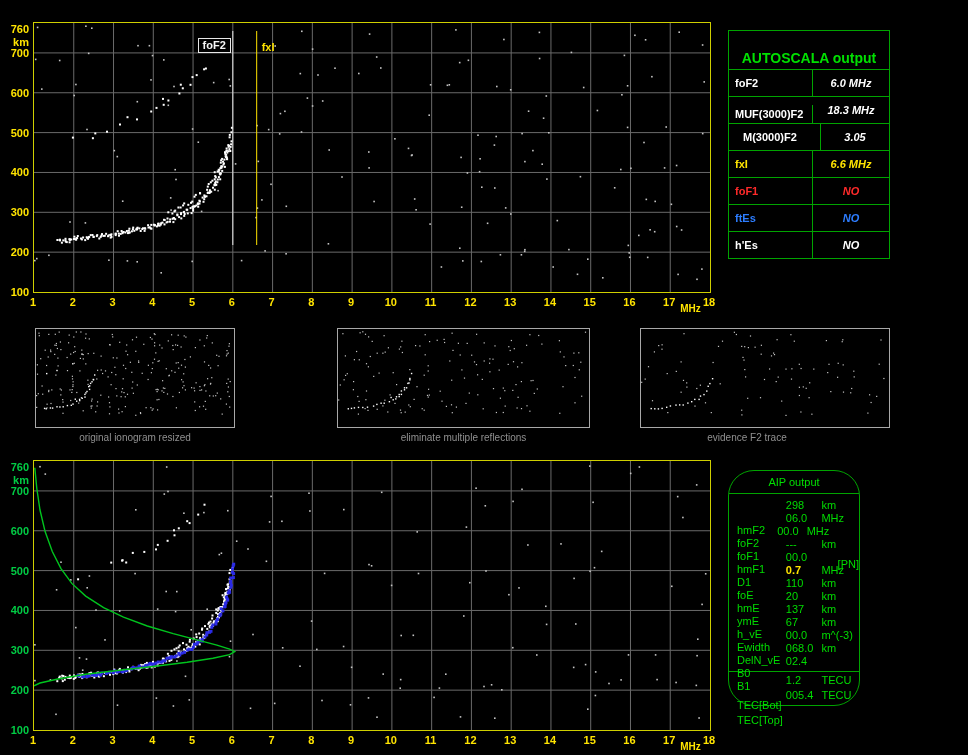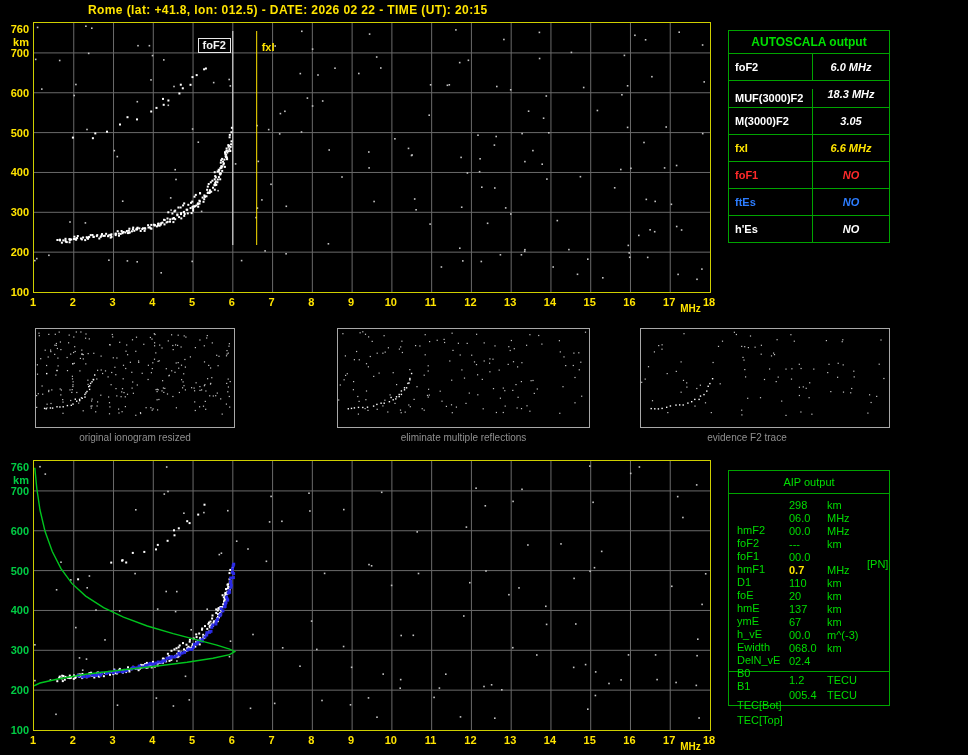--- a/index.html
+++ b/index.html
@@ -7,40 +7,39 @@
   .title{position:absolute;left:88px;top:3px;color:#ffe400;font-size:12px;font-weight:bold;letter-spacing:.4px;white-space:pre;}
   .plot{position:absolute;border:1px solid #cfcf00;background:#000;box-sizing:border-box;}
   .plot svg,.thumb svg{position:absolute;left:0;top:0;}
   .thumb{position:absolute;border:1px solid #a8a8a8;background:#000;box-sizing:border-box;}
   .caption{position:absolute;color:#909090;font-size:10px;text-align:center;}
   .tick{position:absolute;font-size:11px;font-weight:bold;line-height:12px;}
   .marker-label{position:absolute;font-size:11px;font-weight:bold;z-index:3;}
   .fof2-box{border:1px solid #e8e8e8;color:#f5f5f5;padding:0 4px;line-height:13px;background:#000;}
   .fxi-label{color:#ffe400;}
   .as-table{position:absolute;border:1px solid #00a400;background:#000;box-sizing:border-box;}
-  .as-header{height:22px;line-height:22px;border-bottom:1px solid #00a400;color:#00e000;font-size:12px;font-weight:bold;text-align:center;}
+  .as-header{height:22px;line-height:22px;border-bottom:1px solid #00a400;color:#00e000;font-size:14px;font-weight:bold;text-align:center;margin-top:16px;}
   .as-row{display:flex;height:26px;border-bottom:1px solid #00a400;font-size:11px;font-weight:bold;}
   .as-row:last-child{border-bottom:0;}
   .as-label{width:84px;padding-left:6px;border-right:1px solid #00a400;display:flex;align-items:center;box-sizing:border-box;}
   .as-value{flex:1;display:flex;align-items:center;justify-content:center;font-style:italic;}
   .aip-table{position:absolute;border:1px solid #00a400;background:#000;box-sizing:border-box;}
   .aip-header{height:22px;line-height:22px;border-bottom:1px solid #00a400;color:#00e000;font-size:11px;text-align:center;}
   .aip-body{padding:5px 0 3px;}
   .aip-row{display:flex;height:13px;line-height:13px;font-size:11px;color:#00dc00;}
   .aip-row.sep{border-top:1px solid #00a400;margin-top:3px;padding-top:2px;height:15px;}
   .aip-label{width:60px;padding-left:8px;box-sizing:border-box;margin-top:25px;}
   .aip-value{width:38px;}
   .aip-unit{width:40px;}
   .aip-note{flex:1;margin-top:33px;}
 </style>
 </head>
 <body>
 
 <div class="screen">
-  <div class="title">Rome (lat: +41.8, lon: 012.5) - DATE: 2026 02 22 - TIME (UT): 20:15</div>
 
   <div class="plot" style="left:33px;top:22px;width:678px;height:271px;">
     <div class="marker-label fof2-box" style="right: 479.176px; top: 15px;">foF2</div>
     <div class="marker-label fxi-label" style="left: 227.682px; top: 18px;">fxI</div>
   <svg width="676" height="269">
         <line x1="39.76470588235294" y1="0" x2="39.76470588235294" y2="269" stroke="#6a6a6a" stroke-width="1"></line>
         <line x1="79.52941176470588" y1="0" x2="79.52941176470588" y2="269" stroke="#6a6a6a" stroke-width="1"></line>
         <line x1="119.29411764705883" y1="0" x2="119.29411764705883" y2="269" stroke="#6a6a6a" stroke-width="1"></line>
         <line x1="159.05882352941177" y1="0" x2="159.05882352941177" y2="269" stroke="#6a6a6a" stroke-width="1"></line>
         <line x1="198.82352941176472" y1="0" x2="198.82352941176472" y2="269" stroke="#6a6a6a" stroke-width="1"></line>
@@ -1600,21 +1599,21 @@
     <div id="as-body">
         <div class="as-row">
           <div class="as-label" style="color: rgb(255, 255, 255);">foF2</div>
           <div class="as-value" style="color: rgb(255, 255, 255);">6.0 MHz</div>
         </div>
         <div class="as-row">
           <div class="as-label" style="color: rgb(255, 255, 255); margin-top: 8px;">MUF(3000)F2</div>
           <div class="as-value" style="color: rgb(255, 255, 255);">18.3 MHz</div>
         </div>
         <div class="as-row">
-          <div class="as-label" style="color: rgb(255, 255, 255);">M(3000)F2</div>
+          <div class="as-label" style="color: rgb(255, 255, 255); margin-left: 8px;">M(3000)F2</div>
           <div class="as-value" style="color: rgb(255, 255, 255);">3.05</div>
         </div>
         <div class="as-row">
           <div class="as-label" style="color: rgb(255, 228, 0);">fxI</div>
           <div class="as-value" style="color: rgb(255, 228, 0);">6.6 MHz</div>
         </div>
         <div class="as-row">
           <div class="as-label" style="color: rgb(255, 42, 42);">foF1</div>
           <div class="as-value" style="color: rgb(255, 42, 42);">NO</div>
         </div>
@@ -1622,21 +1621,21 @@
           <div class="as-label" style="color: rgb(45, 125, 255);">ftEs</div>
           <div class="as-value" style="color: rgb(45, 125, 255);">NO</div>
         </div>
         <div class="as-row">
           <div class="as-label" style="color: rgb(255, 255, 255);">h'Es</div>
           <div class="as-value" style="color: rgb(255, 255, 255);">NO</div>
         </div>
       </div>
   </div>
 
-  <div class="aip-table" style="left:728px;top:470px;width:162px;">
+  <div class="aip-table" style="left:728px;top:470px;width:132px;border-radius:26px;">
     <div class="aip-header">AIP output</div>
     <div class="aip-body" id="aip-body">
         <div class="aip-row">
           <div class="aip-label">hmF2</div>
           <div class="aip-value">298</div>
           <div class="aip-unit">km</div>
           <div class="aip-note"></div>
         </div>
         <div class="aip-row">
           <div class="aip-label">foF2</div>

